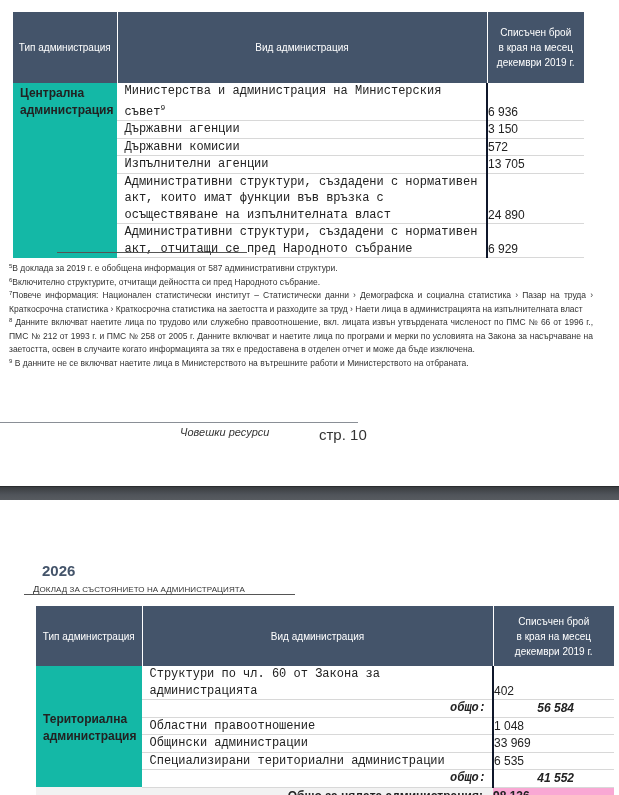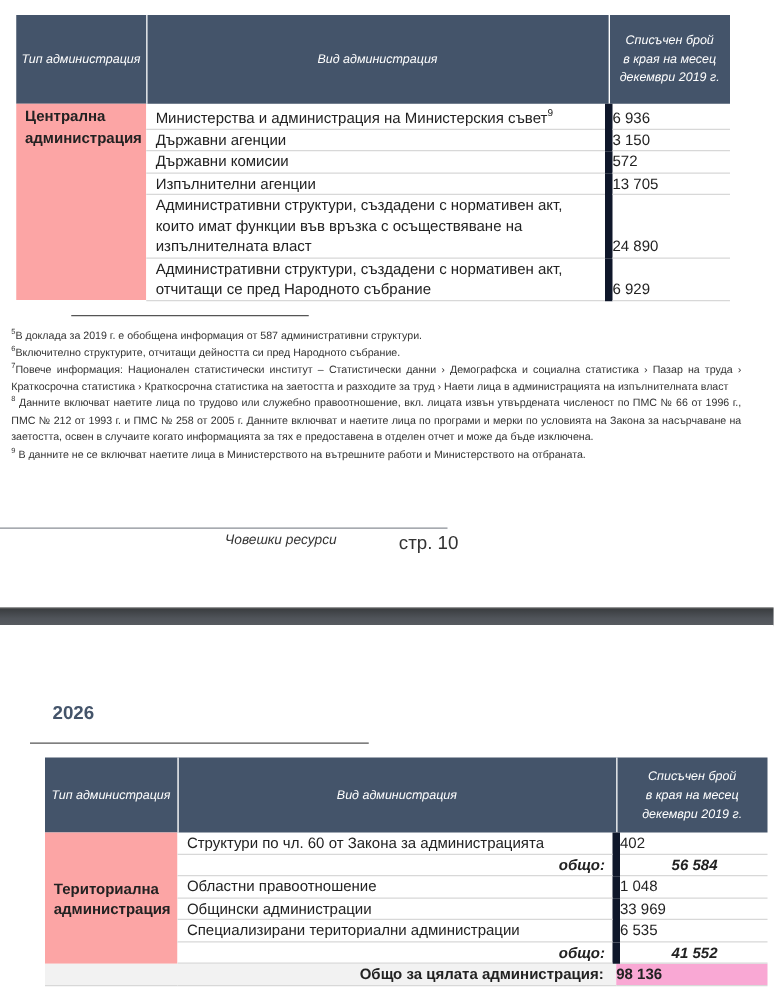--- a/index.html
+++ b/index.html
@@ -5,28 +5,28 @@
   * { box-sizing: border-box; margin: 0; padding: 0; }
   html, body { width: 619px; height: 795px; background: #ffffff; overflow: hidden; }
   body { font-family: "Liberation Sans", "DejaVu Sans", sans-serif; color: #222; position: relative; }
 
   .page { position: absolute; left: 0; width: 619px; background: #fff; }
   .page1 { top: 0; height: 486px; }
   .page2 { top: 500px; height: 295px; }
 
   table.adm { border-collapse: collapse; position: absolute; table-layout: fixed; }
   table.adm th {
-    background: #44546a; color: #fff; font-style: italic; font-weight: normal;
+    background: #44546a; color: #fff; font-weight: normal;
     font-size: 10px; text-align: center; vertical-align: middle; line-height: 15px;
     border-right: 1px solid #ffffff;
   }
   table.adm th:last-child { border-right: none; }
   table.adm td { font-size: 12px; line-height: 16.5px; border-bottom: 1px solid #d8d8d8; }
-  td.type { background: #fca5a5; font-weight: bold; vertical-align: top; padding: 2px 4px 0 7px; border-bottom: none !important; }
-  td.kind { padding: 0 6px 0 7px; border-right: 6px solid #0f172a; border-left: 1px solid #fff; }
+  td.type { background: #14b8a6; font-weight: bold; vertical-align: top; padding: 2px 4px 0 7px; border-bottom: none !important; }
+  td.kind { padding: 0 6px 0 7px; border-right: 2px solid #0f172a; border-left: 1px solid #fff; font-family: Liberation Mono, monospace; }
   td.num { text-align: left; padding-right: 40px; vertical-align: bottom; }
   td.subtotal { text-align: right; font-weight: bold; font-style: italic; }
   td.grand { background: #f2f2f2; text-align: right; font-weight: bold; padding-right: 10px; }
   td.grandnum { background: #f9a8d4; font-weight: bold; }
 
   .t1 { left: 13px; top: 12px; width: 458px; }
   .t2 { left: 36px; top: 106px; width: 578px; }
 
   .fn-rule { position: absolute; left: 57px; top: 252px; width: 190px; height: 1px; background: #555; }
   .footnotes { position: absolute; left: 9px; top: 262px; width: 584px; font-size: 8.5px; line-height: 13.5px; color: #333; text-align: justify; }
@@ -111,20 +111,21 @@
 
   <div class="footer-rule"></div>
   <div class="footer-section">Човешки ресурси</div>
   <div class="footer-page">стр. 10</div>
 </div>
 
 <div class="divider"></div>
 
 <div class="page page2">
   <div class="hdr-year">2026</div>
+  <div class="hdr-title"><span class="cap">Д</span><span>ОКЛАД ЗА СЪСТОЯНИЕТО НА АДМИНИСТРАЦИЯТА</span></div>
   <div class="hdr-rule"></div>
 
   <table class="adm t2">
     <colgroup>
         <col style="width:106px">
         <col style="width:351px">
         <col style="width:121px">
       </colgroup>
     <thead>
       <tr style="height:60px">

